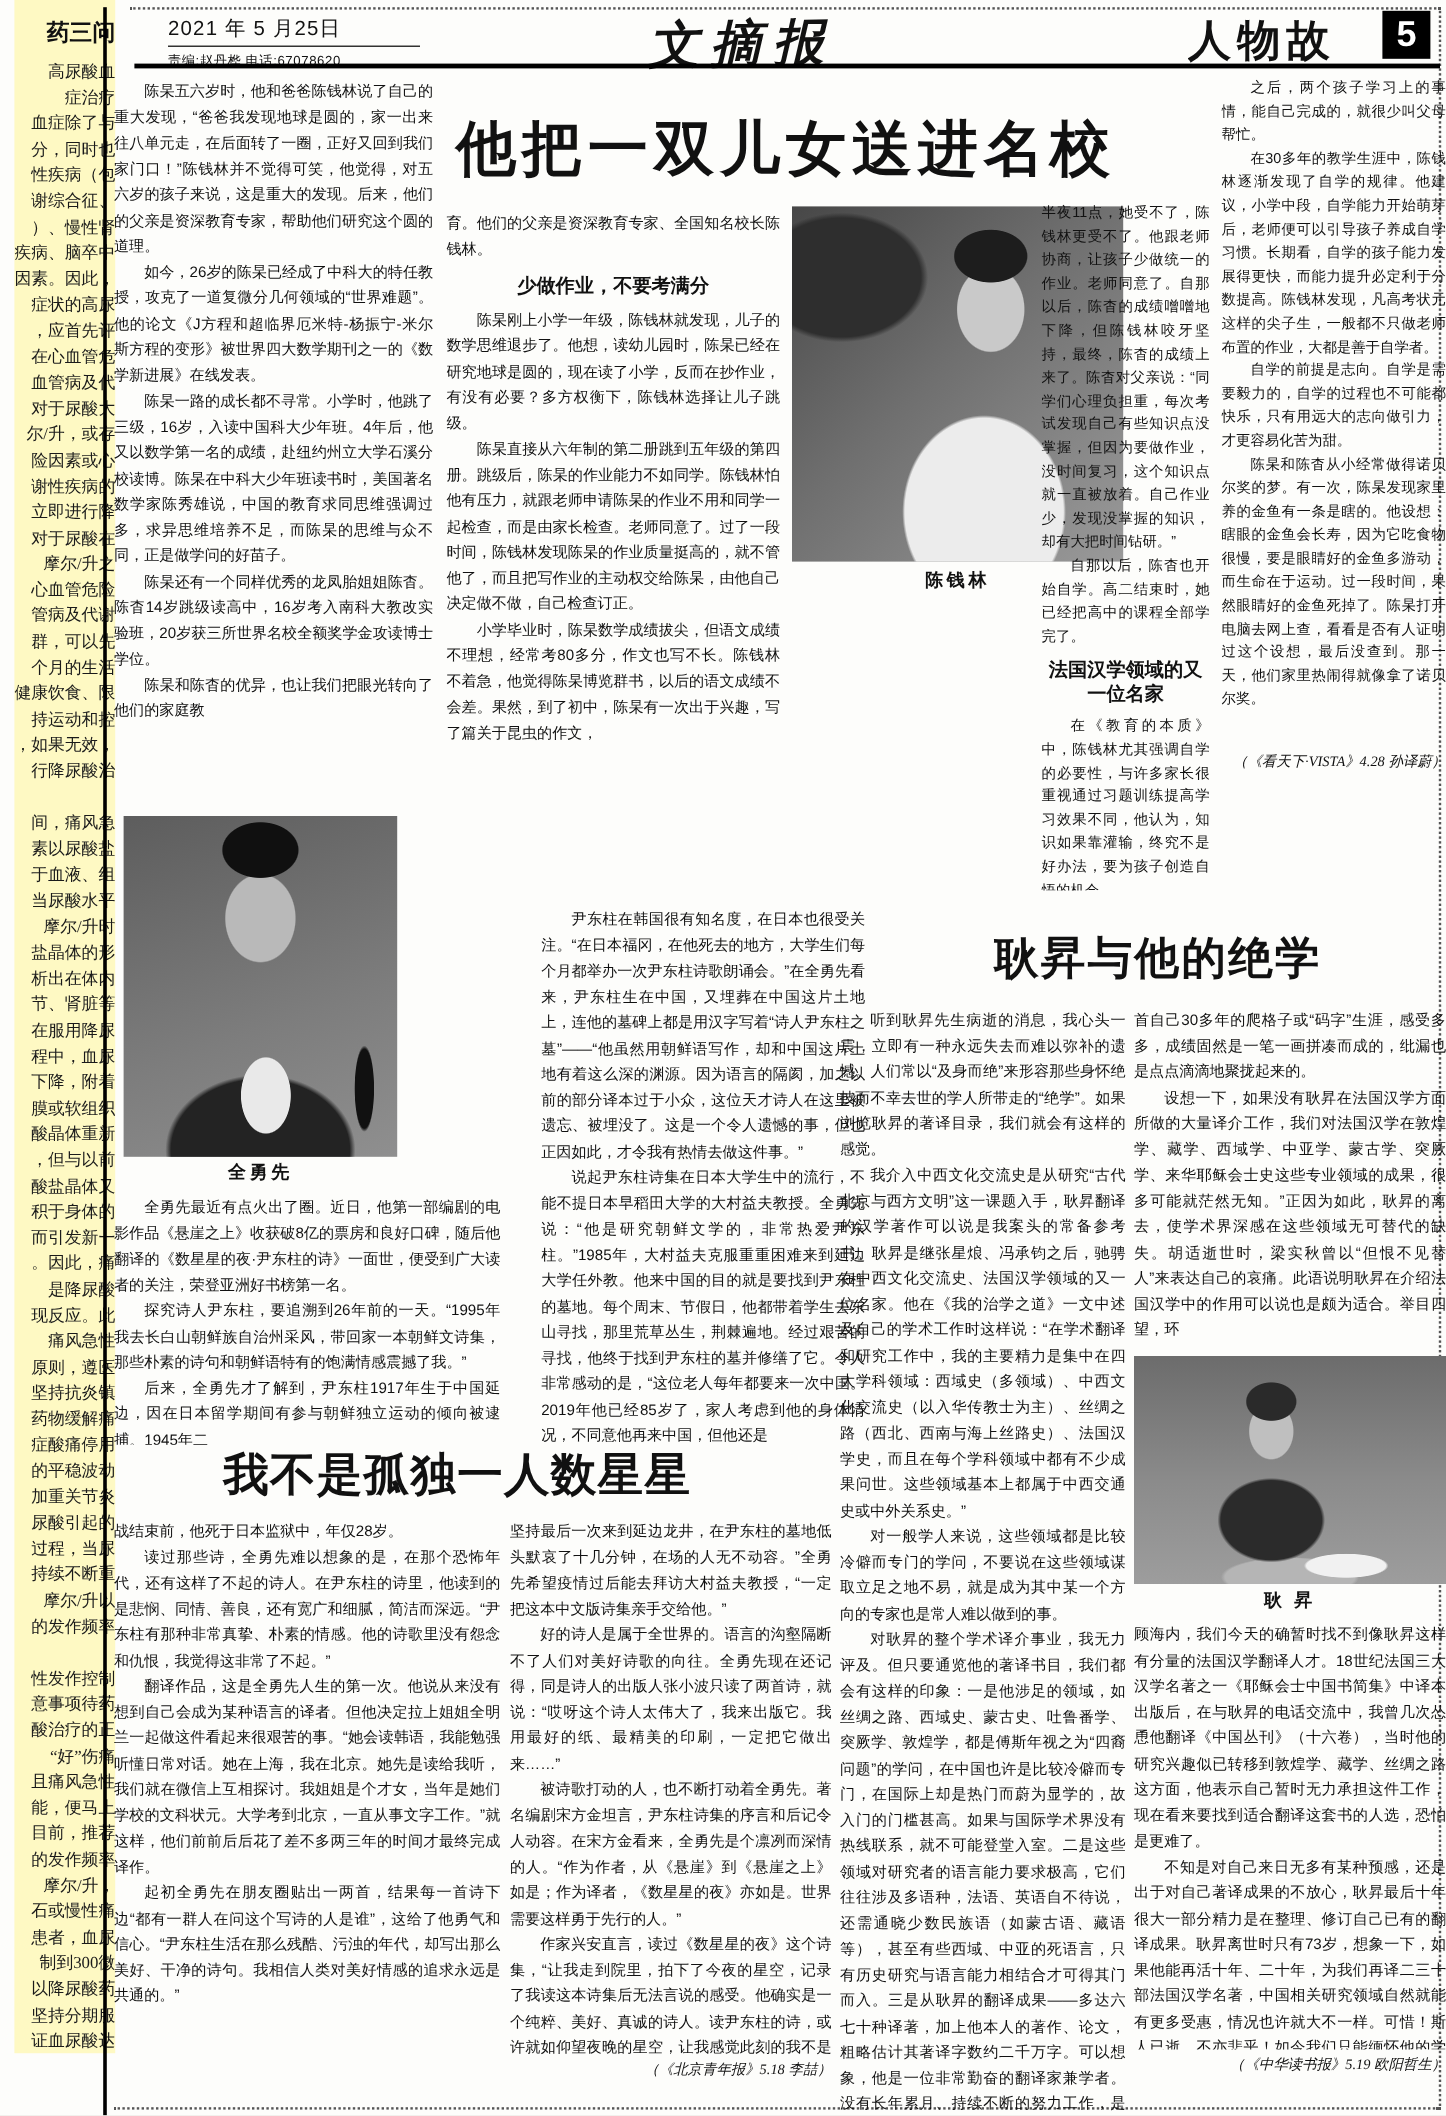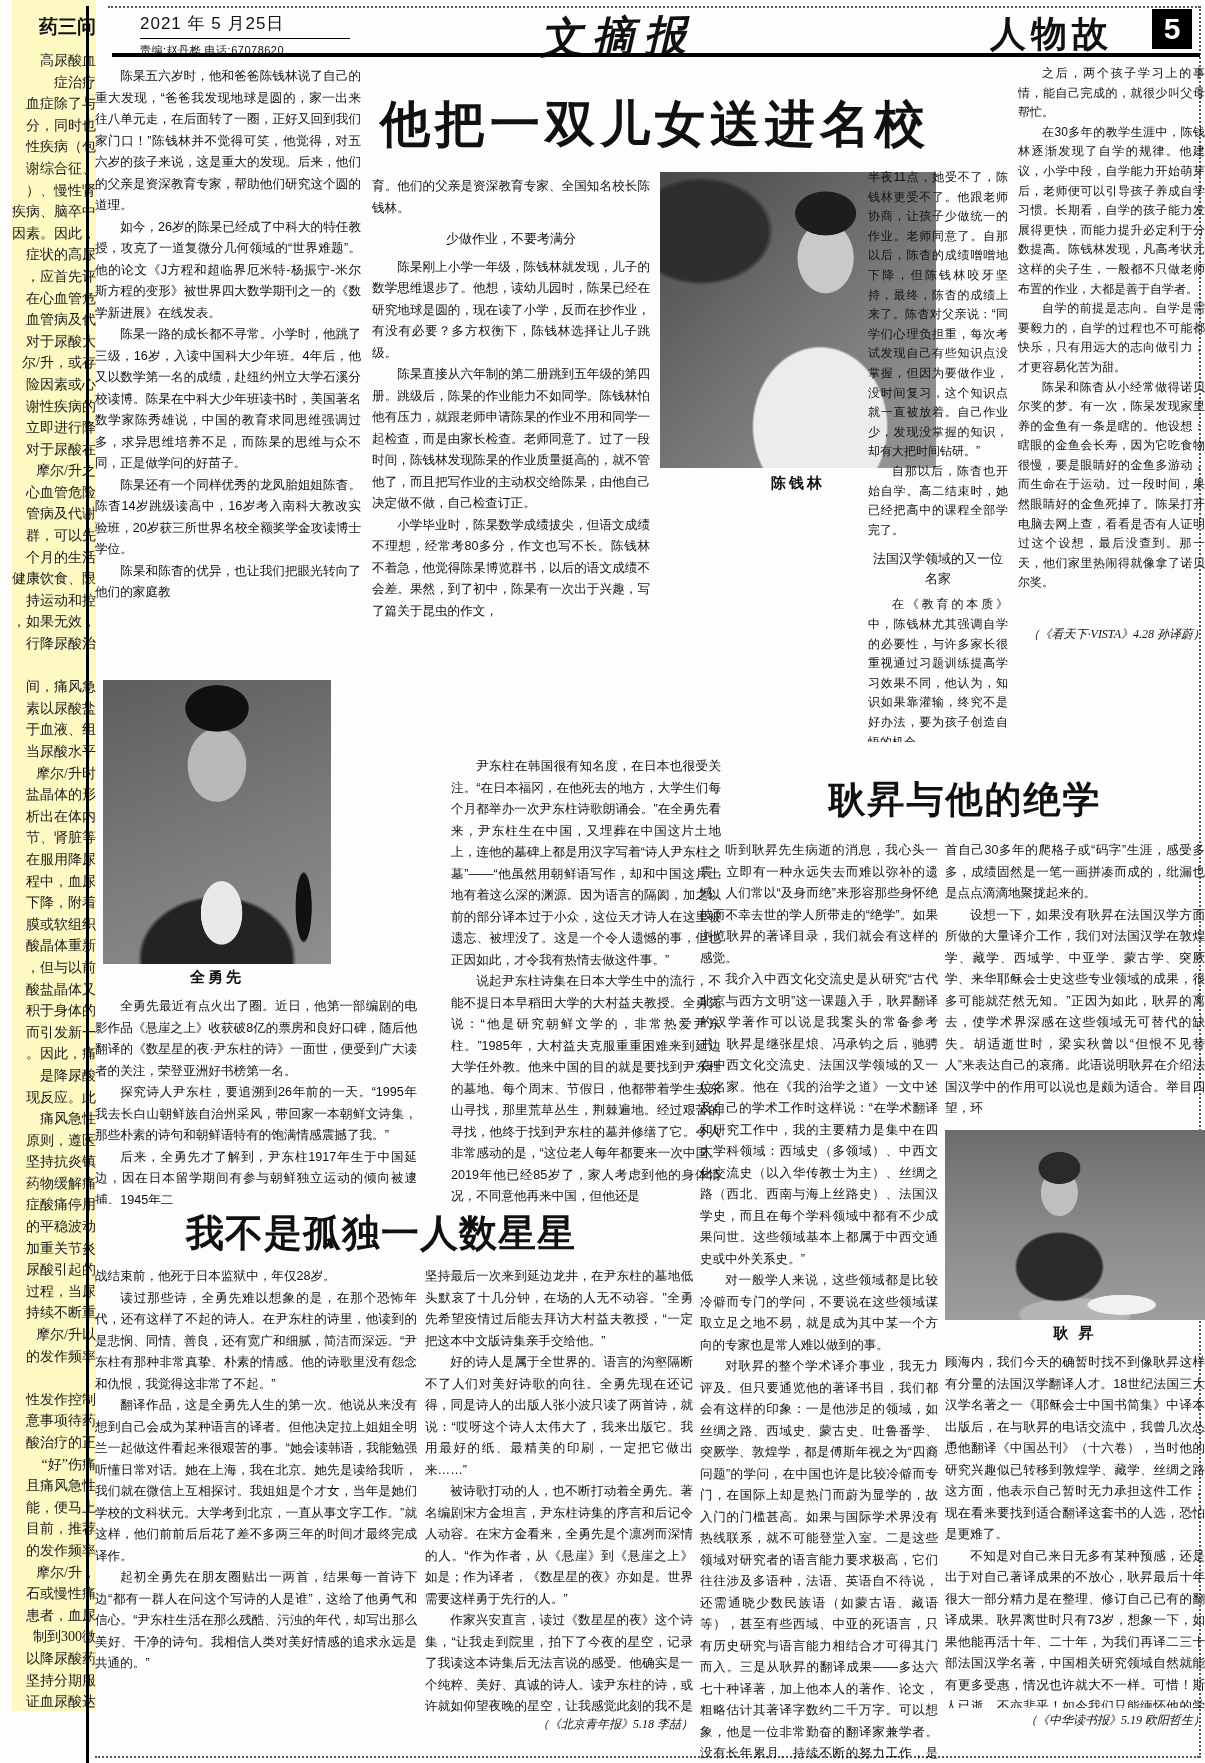--- a/index.html
+++ b/index.html
@@ -23,21 +23,21 @@
   #masthead{font-family:"DejaVu Serif",serif;font-size:42px;font-weight:bold;font-style:italic;
             letter-spacing:10px;transform:rotate(-1deg);}
   #section-name{font-size:36px;font-weight:900;letter-spacing:5px;font-family:"Liberation Sans",sans-serif;}
   #pagebox{background:#000;color:#fff;font-size:30px;font-weight:bold;text-align:center;line-height:40px;}
   #header-rule{background:#000;}
   
   .coltext{font-size:12.6px;line-height:21.5px;text-align:justify;}
   .coltext.small{font-size:12px;line-height:19.6px;}
   .para{margin:0;text-indent:2em;text-align:justify;}
   .para.cont{text-indent:0;}
-  .subhead{font-family:"Liberation Serif",serif;font-weight:normal;font-size:13px;text-align:center;
+  .subhead{font-family:"Liberation Serif",serif;font-weight:bold;font-size:16px;text-align:center;
            padding:9px 0 7px 0;}
   .source{font-family:"Liberation Serif",serif;font-style:italic;font-size:12px;text-align:right;}
   .headline{font-weight:900;text-align:center;}
   #a1-title{font-size:50px;letter-spacing:5px;font-family:"Liberation Sans",sans-serif;}
   #a2-title{font-size:38px;letter-spacing:1px;font-family:"Liberation Serif",serif;}
   #a3-title{font-size:37px;letter-spacing:2px;font-family:"Liberation Serif",serif;}
   .caption{font-size:15px;font-weight:bold;text-align:center;letter-spacing:3px;}
   
   .photo{filter:grayscale(1);}
   #ph1{background:
@@ -211,21 +211,21 @@
       <p class="para">全勇先最近有点火出了圈。近日，他第一部编剧的电影作品《悬崖之上》收获破8亿的票房和良好口碑，随后他翻译的《数星星的夜·尹东柱的诗》一面世，便受到广大读者的关注，荣登亚洲好书榜第一名。</p>
       <p class="para">探究诗人尹东柱，要追溯到26年前的一天。“1995年我去长白山朝鲜族自治州采风，带回家一本朝鲜文诗集，那些朴素的诗句和朝鲜语特有的饱满情感震撼了我。”</p>
       <p class="para">后来，全勇先才了解到，尹东柱1917年生于中国延边，因在日本留学期间有参与朝鲜独立运动的倾向被逮捕。1945年二</p>
     </div>
 
   <div class="abs coltext" style="left:423px;top:756px;width:270px;height:446px;margin-left:28px;">
       <p class="para">尹东柱在韩国很有知名度，在日本也很受关注。“在日本福冈，在他死去的地方，大学生们每个月都举办一次尹东柱诗歌朗诵会。”在全勇先看来，尹东柱生在中国，又埋葬在中国这片土地上，连他的墓碑上都是用汉字写着“诗人尹东柱之墓”——“他虽然用朝鲜语写作，却和中国这片土地有着这么深的渊源。因为语言的隔阂，加之以前的部分译本过于小众，这位天才诗人在这里被遗忘、被埋没了。这是一个令人遗憾的事，但也正因如此，才令我有热情去做这件事。”</p>
       <p class="para">说起尹东柱诗集在日本大学生中的流行，不能不提日本早稻田大学的大村益夫教授。全勇先说：“他是研究朝鲜文学的，非常热爱尹东柱。”1985年，大村益夫克服重重困难来到延边大学任外教。他来中国的目的就是要找到尹东柱的墓地。每个周末、节假日，他都带着学生去东山寻找，那里荒草丛生，荆棘遍地。经过艰苦的寻找，他终于找到尹东柱的墓并修缮了它。令人非常感动的是，“这位老人每年都要来一次中国。2019年他已经85岁了，家人考虑到他的身体情况，不同意他再来中国，但他还是</p>
     </div>
 
-  <div class="abs headline" id="a2-title" style="left:185px;top:1208px;width:392px;height:50px;line-height:50px;">我不是孤独一人数星星</div>
+  <div class="abs headline" id="a2-title" style="left:185px;top:1208px;width:392px;height:50px;line-height:50px;font-family:Liberation Mono, monospace;">我不是孤独一人数星星</div>
 
   <div class="abs coltext" style="left:95px;top:1266px;width:322px;height:494px;">
       <p class="para cont">战结束前，他死于日本监狱中，年仅28岁。</p>
       <p class="para">读过那些诗，全勇先难以想象的是，在那个恐怖年代，还有这样了不起的诗人。在尹东柱的诗里，他读到的是悲悯、同情、善良，还有宽广和细腻，简洁而深远。“尹东柱有那种非常真挚、朴素的情感。他的诗歌里没有怨念和仇恨，我觉得这非常了不起。”</p>
       <p class="para">翻译作品，这是全勇先人生的第一次。他说从来没有想到自己会成为某种语言的译者。但他决定拉上姐姐全明兰一起做这件看起来很艰苦的事。“她会读韩语，我能勉强听懂日常对话。她在上海，我在北京。她先是读给我听，我们就在微信上互相探讨。我姐姐是个才女，当年是她们学校的文科状元。大学考到北京，一直从事文字工作。”就这样，他们前前后后花了差不多两三年的时间才最终完成译作。</p>
       <p class="para">起初全勇先在朋友圈贴出一两首，结果每一首诗下边“都有一群人在问这个写诗的人是谁”，这给了他勇气和信心。“尹东柱生活在那么残酷、污浊的年代，却写出那么美好、干净的诗句。我相信人类对美好情感的追求永远是共通的。”</p>
     </div>
 
   <div class="abs coltext" style="left:425px;top:1266px;width:268px;height:446px;">
       <p class="para cont">坚持最后一次来到延边龙井，在尹东柱的墓地低头默哀了十几分钟，在场的人无不动容。”全勇先希望疫情过后能去拜访大村益夫教授，“一定把这本中文版诗集亲手交给他。”</p>

